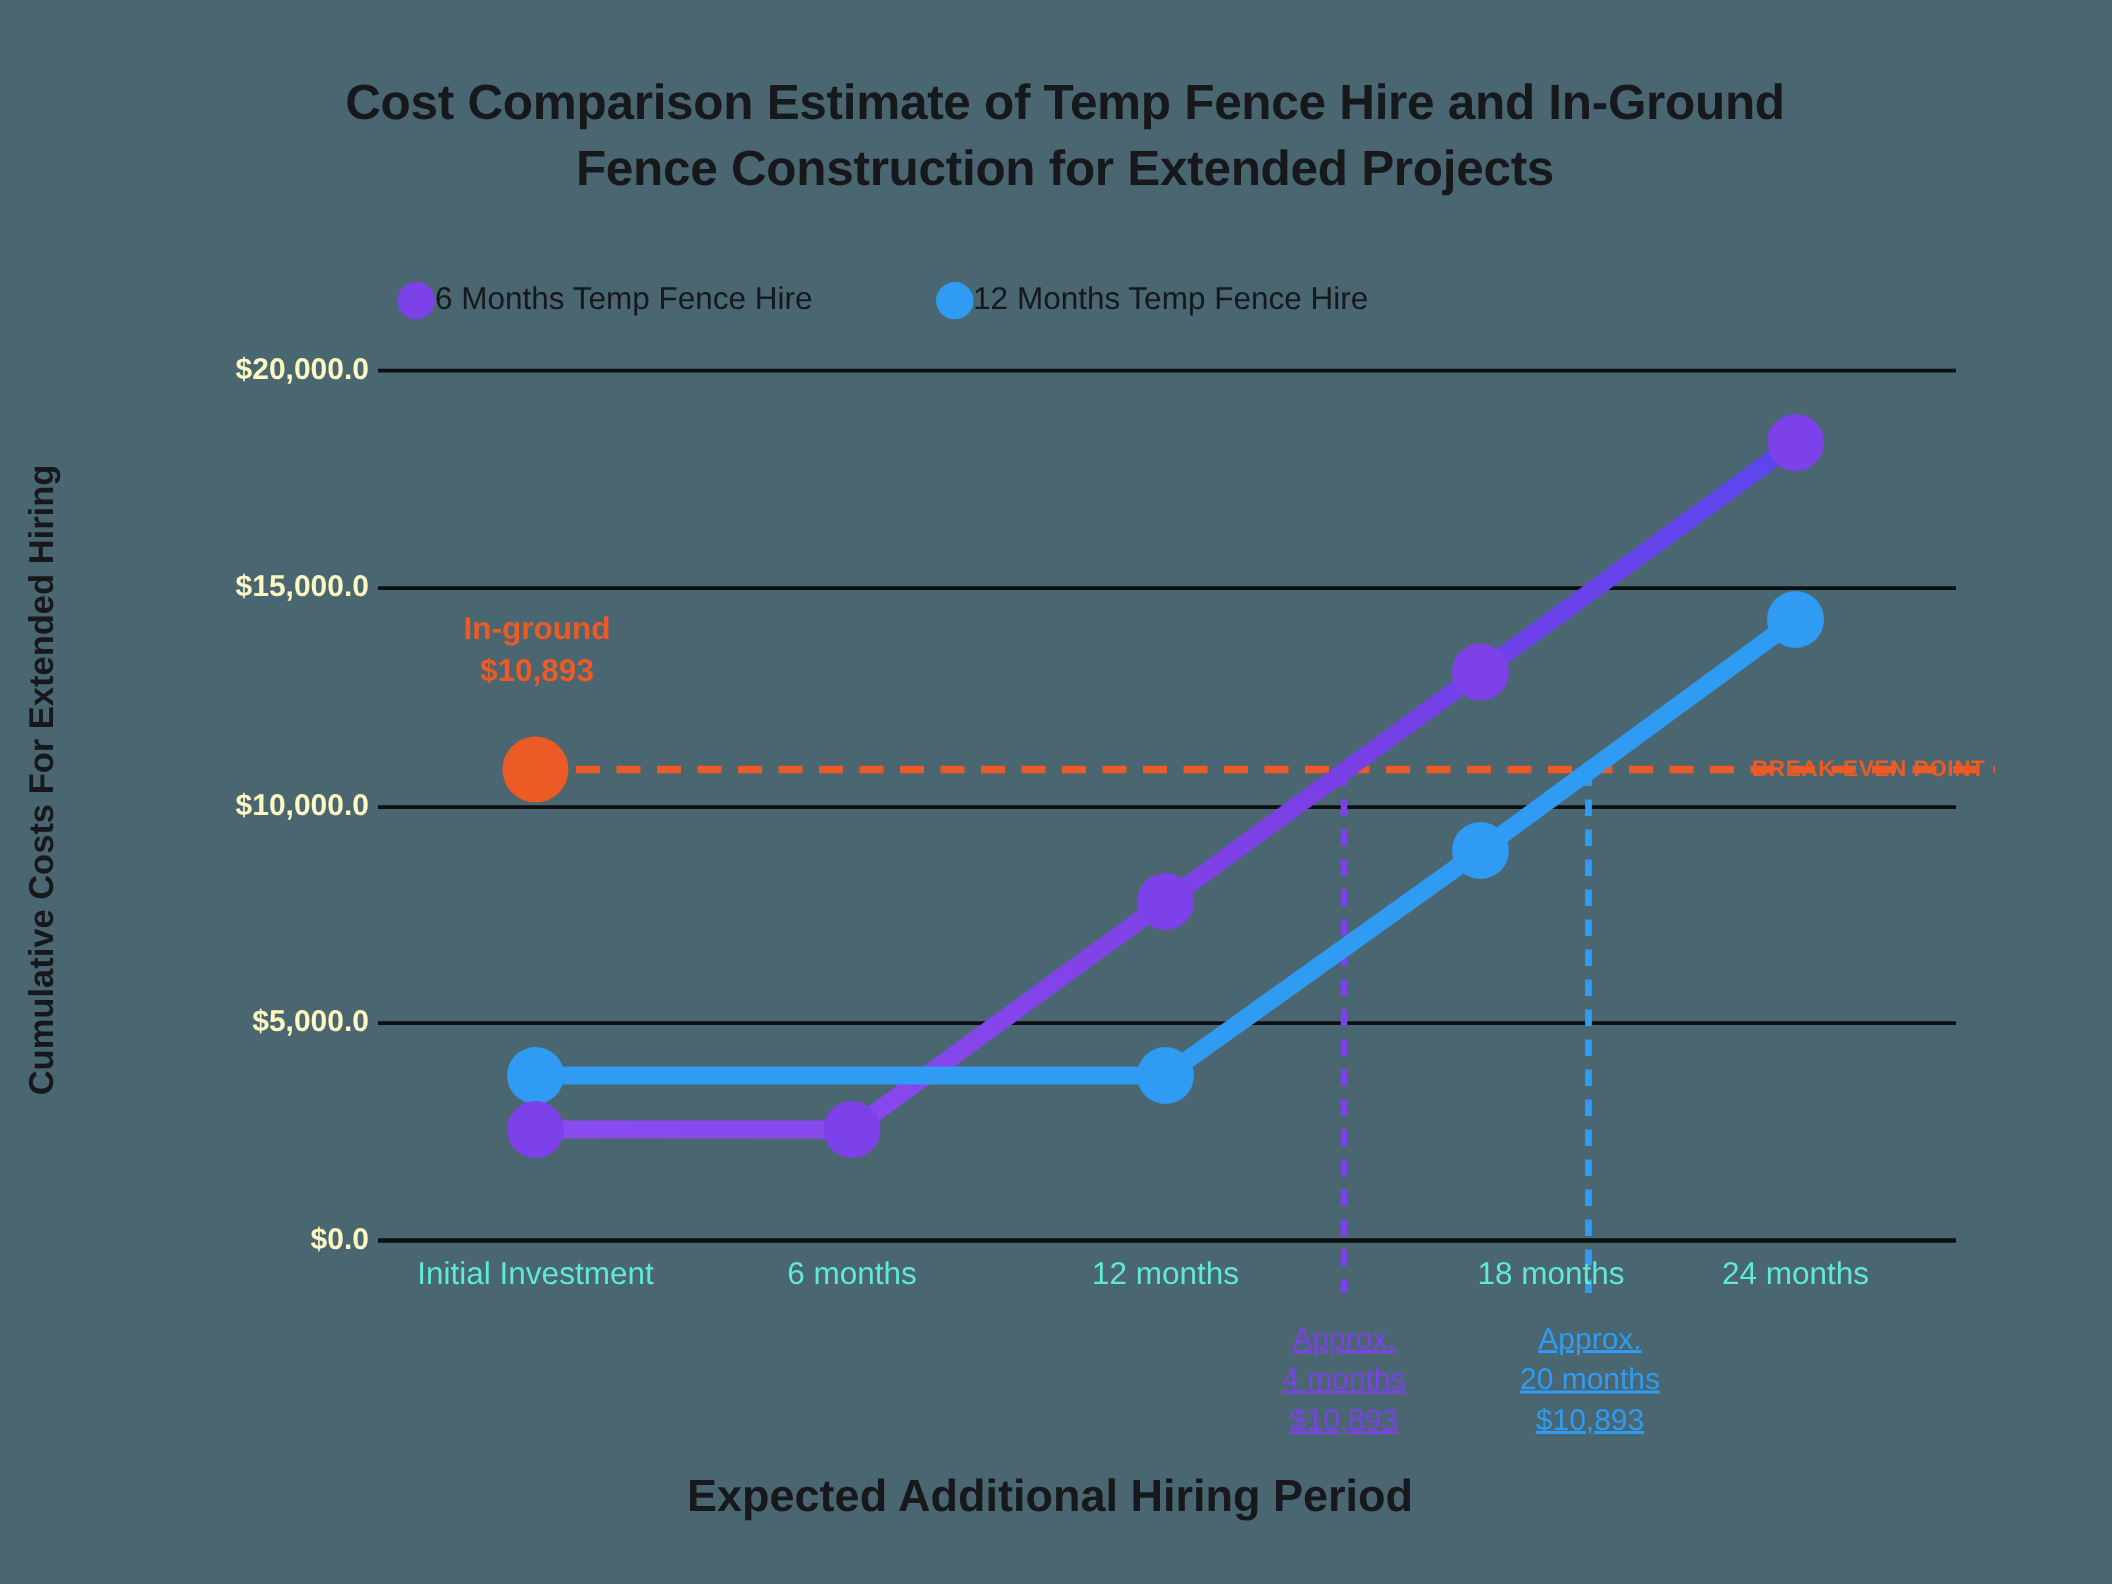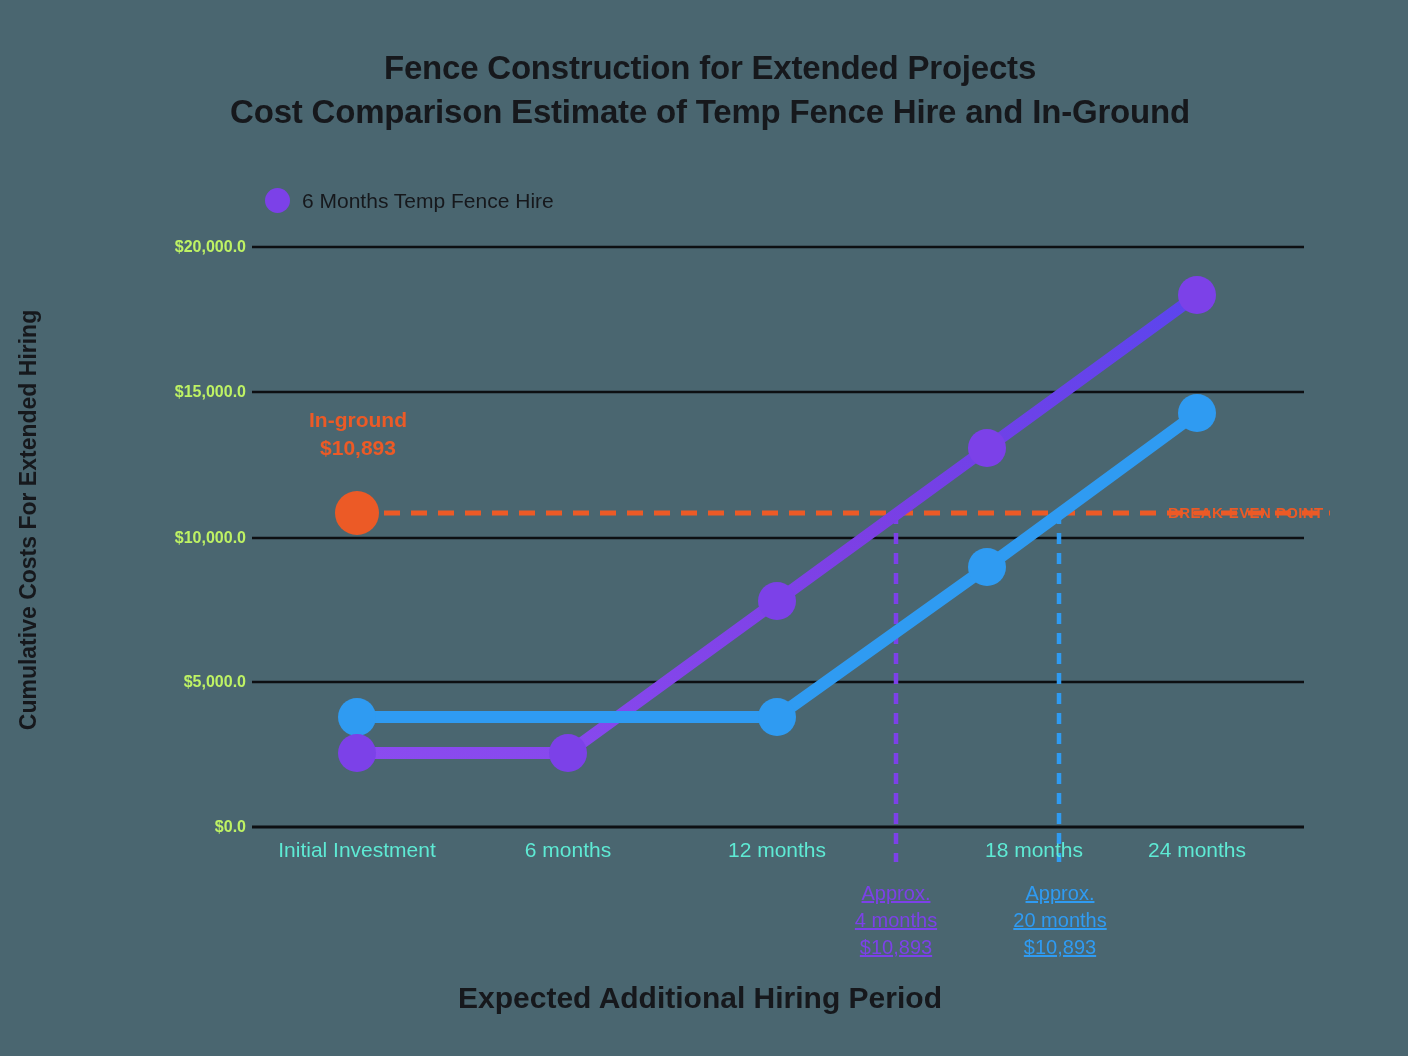--- a/index.html
+++ b/index.html
@@ -38,22 +38,20 @@
   .legend {
     position: absolute;
     left: 265px;
     top: 188px;
     display: flex;
     align-items: center;
     gap: 82px;
   }
   .legend-item {
     display: flex;
-    align-items: center;
-    gap: 12px;
   }
   .legend-swatch {
     width: 25px;
     height: 25px;
     border-radius: 50%;
     display: block;
   }
   .legend-label {
     color: #16181c;
     font-size: 21px;
@@ -70,22 +68,22 @@
   }
   .plot svg {
     display: block;
   }
 
   
   .ytick {
     position: absolute;
     right: 1162px;   
     text-align: right;
-    color: #bef264;
-    font-size: 16px;
+    color: #fef9c3;
+    font-size: 20px;
     font-weight: bold;
     transform: translateY(-50%);
     white-space: nowrap;
   }
   .xtick {
     position: absolute;
     color: #5eead4;
     font-size: 21px;
     transform: translateX(-50%);
     white-space: nowrap;
@@ -148,28 +146,32 @@
   }
   .ann-approx.purple { color: #7c41e8; left: 896px; top: 880px; }
   .ann-approx.blue   { color: #2f9bf2; left: 1060px; top: 880px; }
 </style>
 </head>
 <body>
 
 <div class="page">
 
   <div class="chart-title">
+    <div>Cost Comparison Estimate of Temp Fence Hire and In-Ground</div>
     <div>Fence Construction for Extended Projects</div>
-    <div>Cost Comparison Estimate of Temp Fence Hire and In-Ground</div>
   </div>
 
   <div class="legend">
     <div class="legend-item">
       <span class="legend-swatch" style="background:#7c41e8"></span>
       <span class="legend-label">6 Months Temp Fence Hire</span>
+    </div>
+    <div class="legend-item">
+      <span class="legend-swatch" style="background:#2f9bf2"></span>
+      <span class="legend-label">12 Months Temp Fence Hire</span>
     </div>
   </div>
 
   <div class="plot">
     <svg width="1408" height="1056" viewBox="0 0 1408 1056" xmlns="http://www.w3.org/2000/svg">
       <defs>
         <linearGradient id="gradPurple" x1="0" y1="1" x2="1" y2="0">
           <stop offset="0%" stop-color="#8b4bf0"></stop>
           <stop offset="55%" stop-color="#7b3fe4"></stop>
           <stop offset="100%" stop-color="#5b45ee"></stop>

